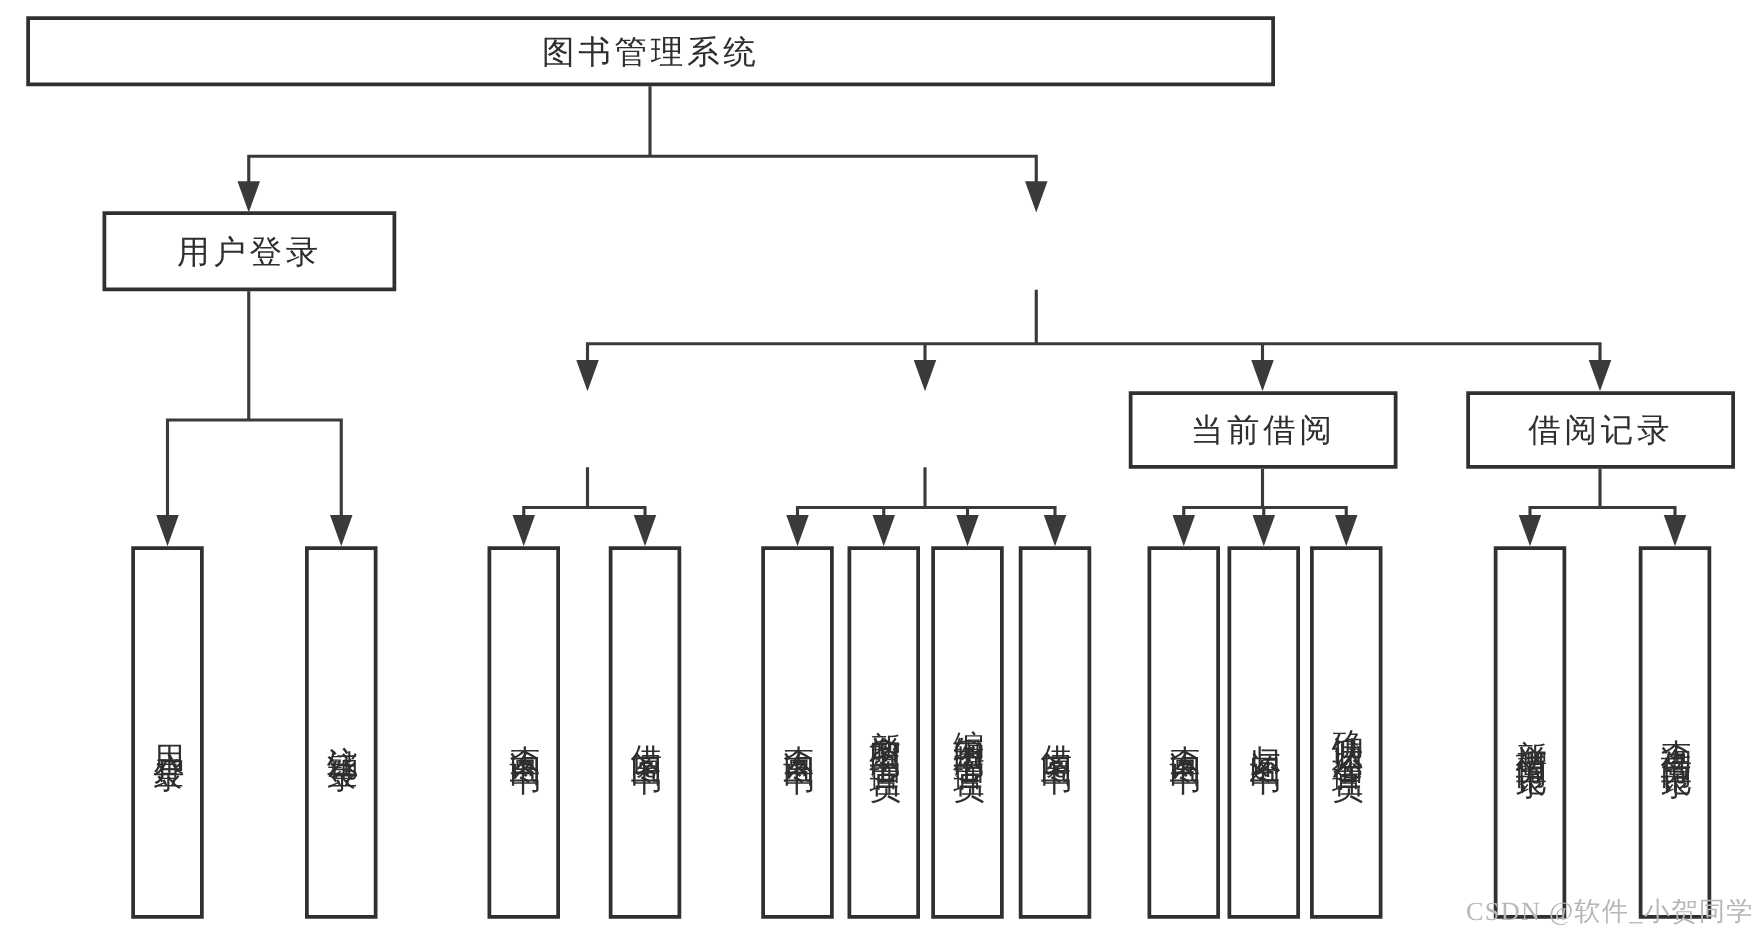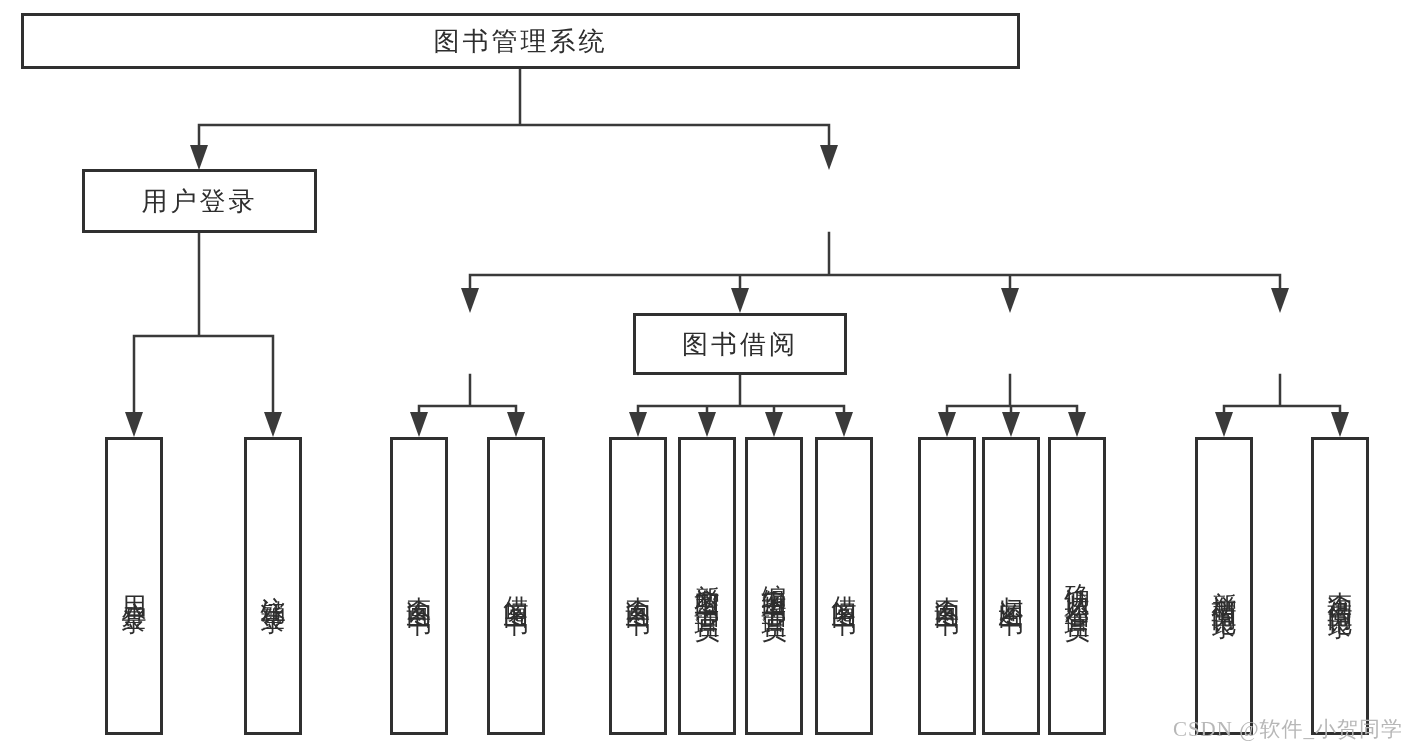--- a/index.html
+++ b/index.html
@@ -86,21 +86,22 @@
 
     <path d="M1280 375 V406 M1224 406 H1340 M1224 406 V412 M1340 406 V412"></path>
     <polygon points="1215,412 1233,412 1224,437"></polygon>
     <polygon points="1331,412 1349,412 1340,437"></polygon>
   </svg>
 
   <div class="box h" style="left:21px;top:13px;width:999px;height:56px">图书管理系统</div>
 
   <div class="box h" style="left:82px;top:169px;width:235px;height:64px">用户登录</div>
 
-  <div class="box h" style="left:633px;top:313px;width:214px;height:62px">图书借阅</div>
+  <div class="box h" style="left:903px;top:313px;width:215px;height:62px">当前借阅</div>
+  <div class="box h" style="left:1173px;top:313px;width:215px;height:62px">借阅记录</div>
 
   <div class="box v" style="left:105px;top:437px;width:58px;height:298px">用户登录</div>
   <div class="box v" style="left:244px;top:437px;width:58px;height:298px">注销登录</div>
 
   <div class="box v" style="left:390px;top:437px;width:58px;height:298px">查询图书</div>
   <div class="box v" style="left:487px;top:437px;width:58px;height:298px">借阅图书</div>
 
   <div class="box v" style="left:609px;top:437px;width:58px;height:298px">查询图书</div>
   <div class="box v" style="left:678px;top:437px;width:58px;height:298px">新增图书（管理员）</div>
   <div class="box v" style="left:745px;top:437px;width:58px;height:298px">编辑图书（管理员）</div>

